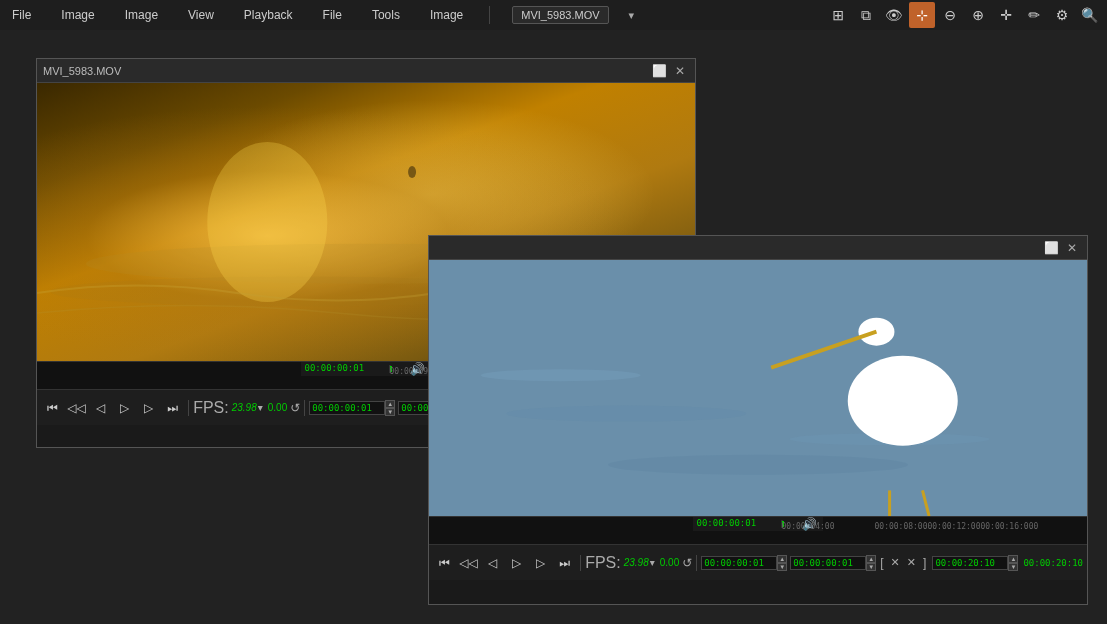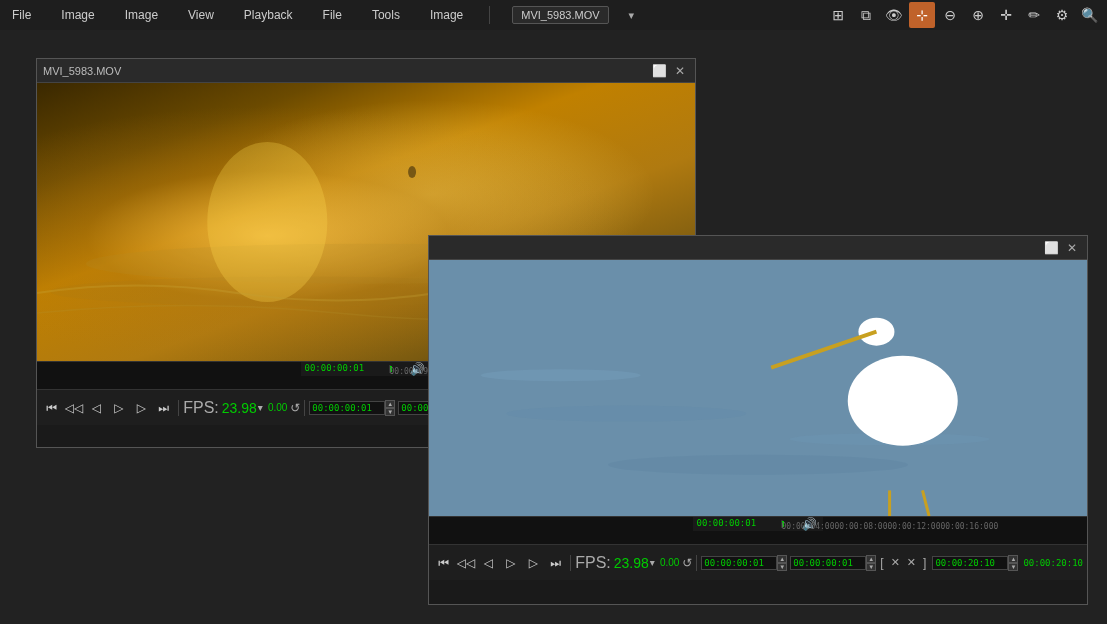--- a/index.html
+++ b/index.html
@@ -194,21 +194,22 @@
       font-size: 12px;
     }
 
     .fps-label {
       color: #aaa;
       font-size: 16px;
       margin-right: 2px;
     }
     .fps-value {
       color: #0c0;
-      font-size: 14px;
+      font-size: 10px;
+      font-style: italic;
     }
     .fps-dropdown {
       color: #aaa;
       cursor: pointer;
       font-size: 10px;
     }
     .speed-value {
       color: #0c0;
       font-size: 10px;
       margin-left: 4px;
@@ -437,21 +438,21 @@
       </svg>
     </div>
 
     <div class="timeline-bar" style="height:28px; background:#111; padding:0; display:flex; flex-direction:column;">
       <div style="display:flex; align-items:center; height:14px; padding:0 6px; background:#1a1a1a; position:relative;">
         <span style="color:#0c0; font-size:9px; font-family:monospace; position:absolute; left:4px; top:1px;">00:00:00:01</span>
         <div style="flex:1; height:8px; background:#f0abfc; margin-left:82px; margin-right:20px; border:1px solid #333; position:relative;">
           <div class="playhead"></div>
           <div style="display:flex; width:100%; position:absolute; top:1px; color:#666; font-size:8px; font-family:monospace;">
             <span style="flex:1; text-align:center;">00:00:04:00</span>
-            <span style="flex:1; text-align:center;">00:00:08:00</span>
+            <span style="flex:1; text-align:center;margin-left:40px;">00:00:08:00</span>
             <span style="flex:1; text-align:center;">00:00:12:00</span>
             <span style="flex:1; text-align:center;">00:00:16:00</span>
             <span style="flex:1; text-align:center;">0</span>
           </div>
         </div>
         <span class="volume-icon" style="font-size:12px; color:#888;">🔊</span>
       </div>
     </div>
 
     <div class="controls-row" style="height:36px; background:#1e1e1e; border-top:1px solid #333; display:flex; align-items:center; padding:0 4px; gap:1px;">

